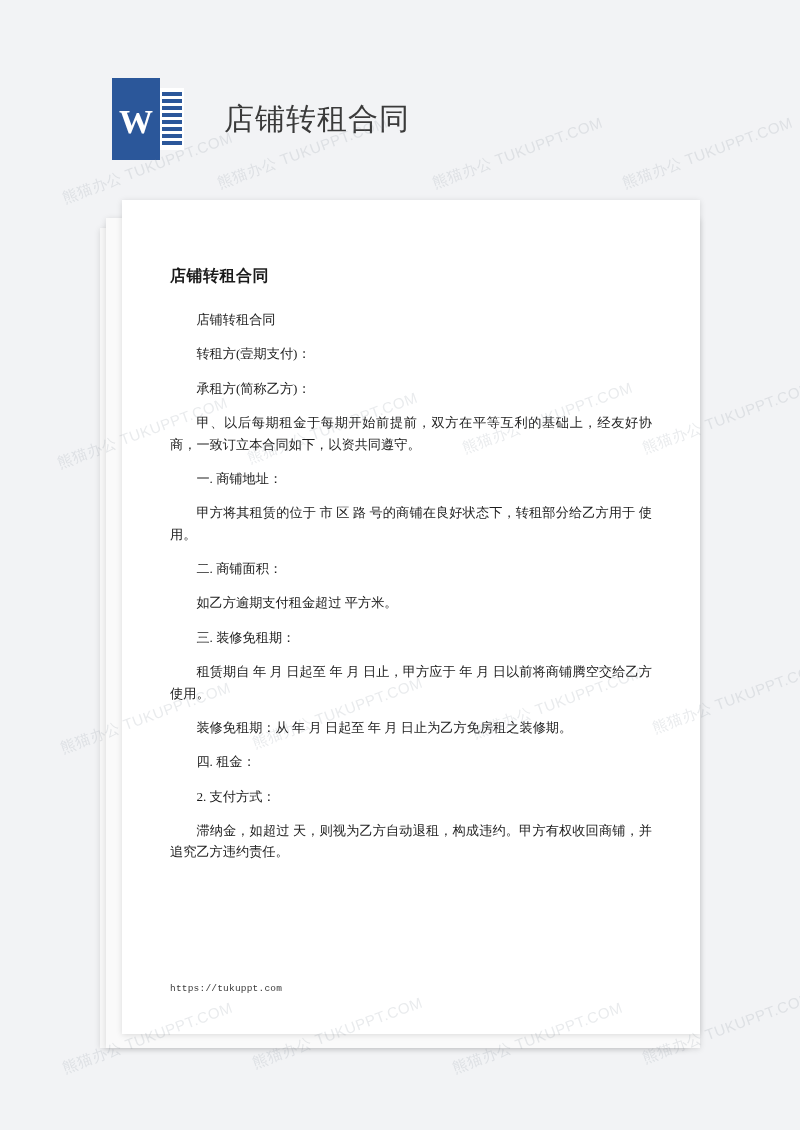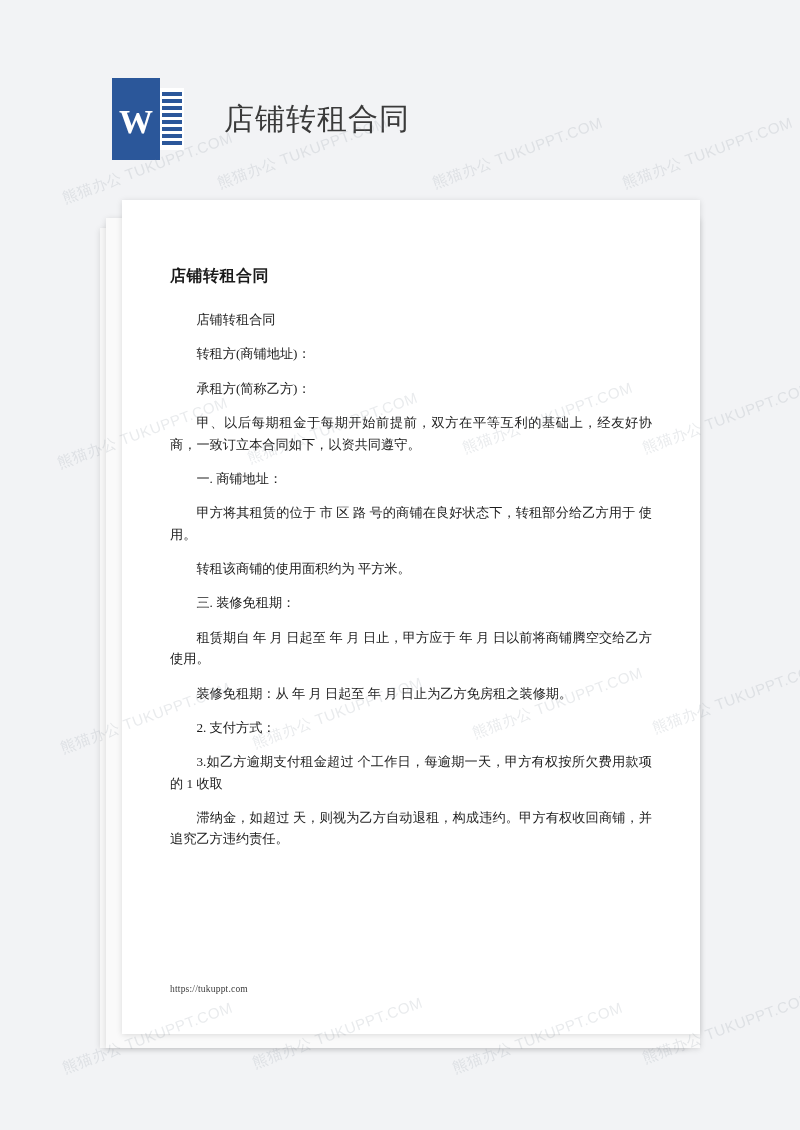--- a/index.html
+++ b/index.html
@@ -124,21 +124,21 @@
     margin: 0 0 13px 0;
     text-align: justify;
   }
   .para.indent {
     text-indent: 2em;
   }
   #doc-footer-url {
     position: absolute;
     left: 48px;
     bottom: 40px;
-    font-family: Liberation Serif, serif;
+    font-family: Liberation Mono, monospace;
     font-size: 9.5px;
     color: #3b3b3b;
     letter-spacing: 0.2px;
   }
 </style>
 </head>
 <body>
 
 <div id="doc-header">
   <svg id="word-icon" viewBox="0 0 72 82">
@@ -158,31 +158,32 @@
 </div>
 
 <div id="page-stack">
   <div class="page-shadow" id="page-back-2"></div>
   <div class="page-shadow" id="page-back-1"></div>
   <div class="page-shadow" id="page-front">
     <div id="doc-content">
       <div id="doc-title">店铺转租合同</div>
       <div id="doc-paragraphs">
           <div class="para indent">店铺转租合同</div>
-          <div class="para indent">转租方(商铺地址)：</div>
+          <div class="para indent">转租方(壹期支付)：</div>
           <div class="para indent">承租方(简称乙方)：</div>
           <div class="para indent">甲、以后每期租金于每期开始前提前，双方在平等互利的基础上，经友好协商，一致订立本合同如下，以资共同遵守。</div>
           <div class="para indent">一. 商铺地址：</div>
           <div class="para indent">甲方将其租赁的位于 市 区 路 号的商铺在良好状态下，转租部分给乙方用于 使用。</div>
-          <div class="para indent">转租该商铺的使用面积约为 平方米。</div>
+          <div class="para indent">二. 商铺面积：</div>
+          <div class="para indent">如乙方逾期支付租金超过 平方米。</div>
           <div class="para indent">三. 装修免租期：</div>
           <div class="para indent">租赁期自 年 月 日起至 年 月 日止，甲方应于 年 月 日以前将商铺腾空交给乙方使用。</div>
           <div class="para indent">装修免租期：从 年 月 日起至 年 月 日止为乙方免房租之装修期。</div>
+          <div class="para indent">四. 租金：</div>
           <div class="para indent">2. 支付方式：</div>
-          <div class="para indent">3.如乙方逾期支付租金超过 个工作日，每逾期一天，甲方有权按所欠费用款项的 1 收取</div>
           <div class="para indent">滞纳金，如超过 天，则视为乙方自动退租，构成违约。甲方有权收回商铺，并追究乙方违约责任。</div>
         </div>
       <div id="doc-footer-url">https://tukuppt.com</div>
     </div>
   </div>
 </div>
 
 <div id="watermark-layer">
     <div class="wm" style="left: 60px; top: 190px;">熊猫办公 TUKUPPT.COM</div>
     <div class="wm" style="left: 215px; top: 175px;">熊猫办公 TUKUPPT.COM</div>

